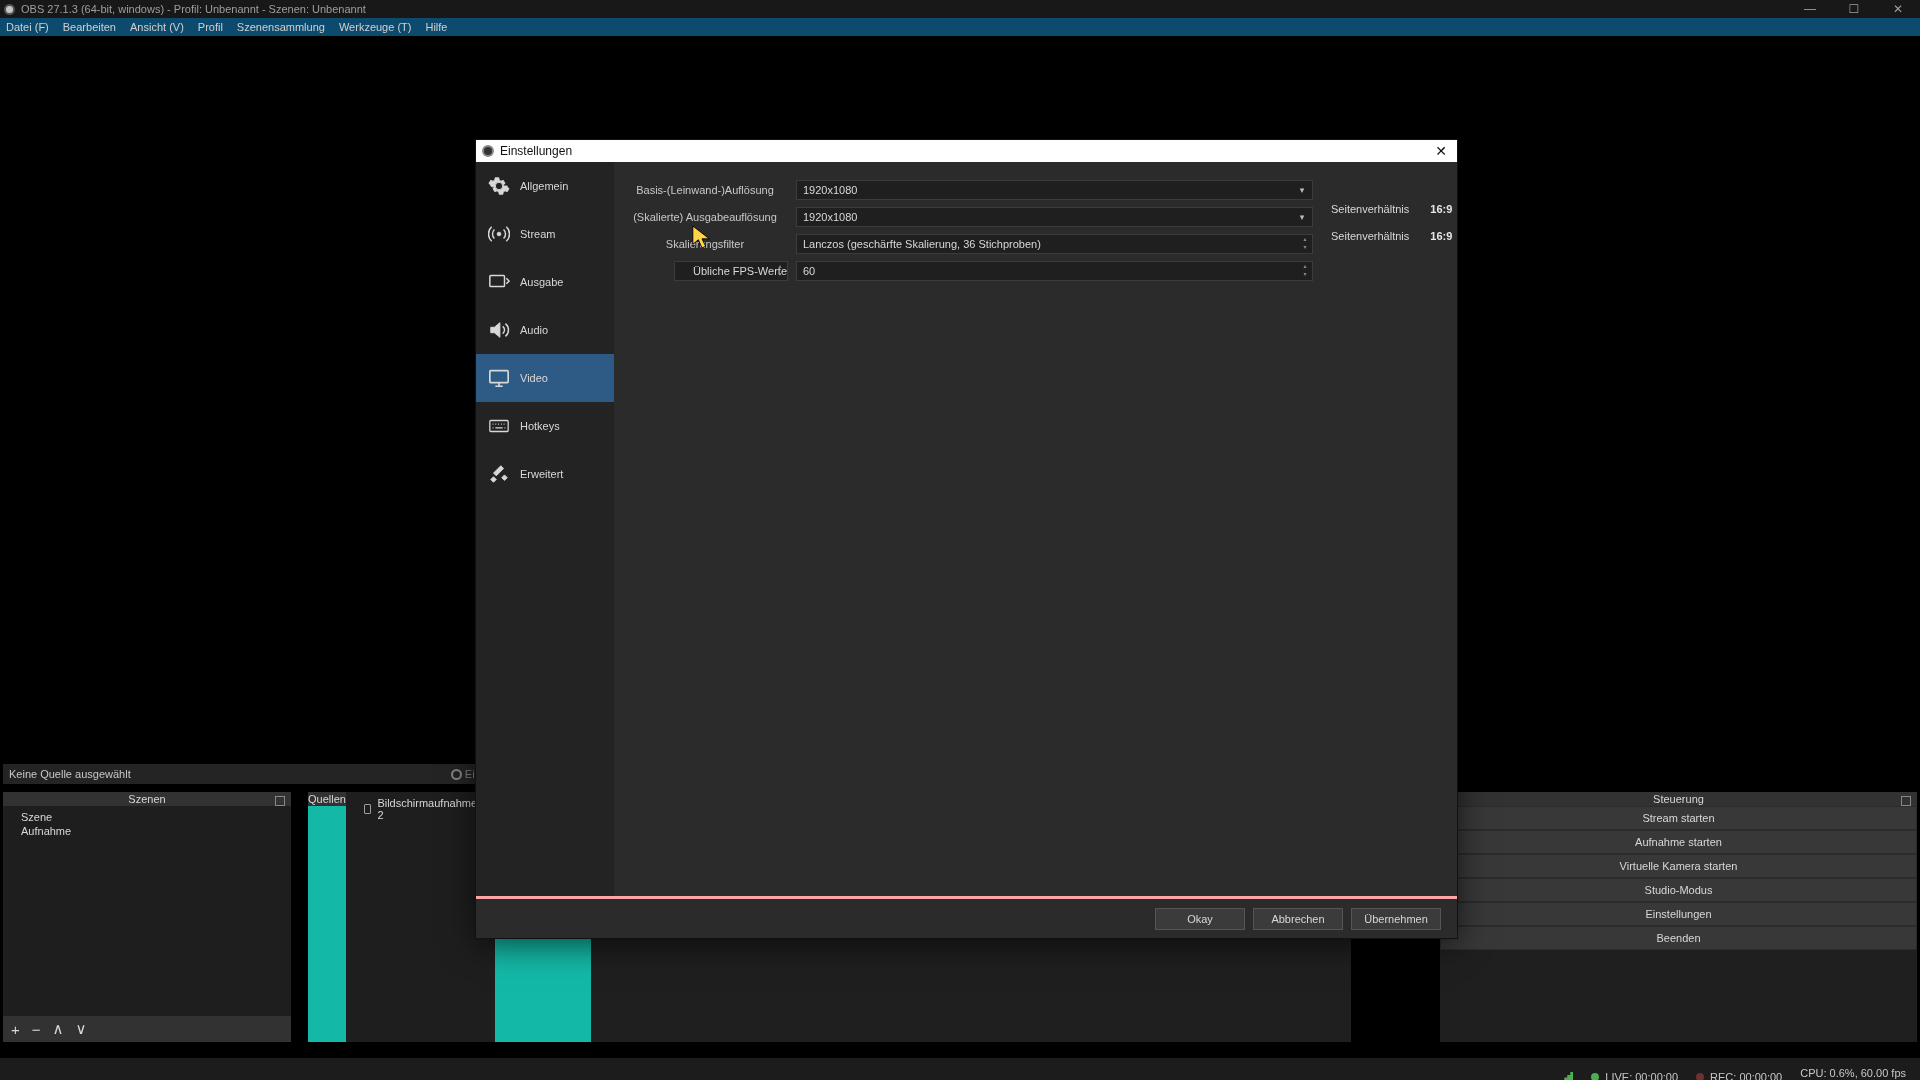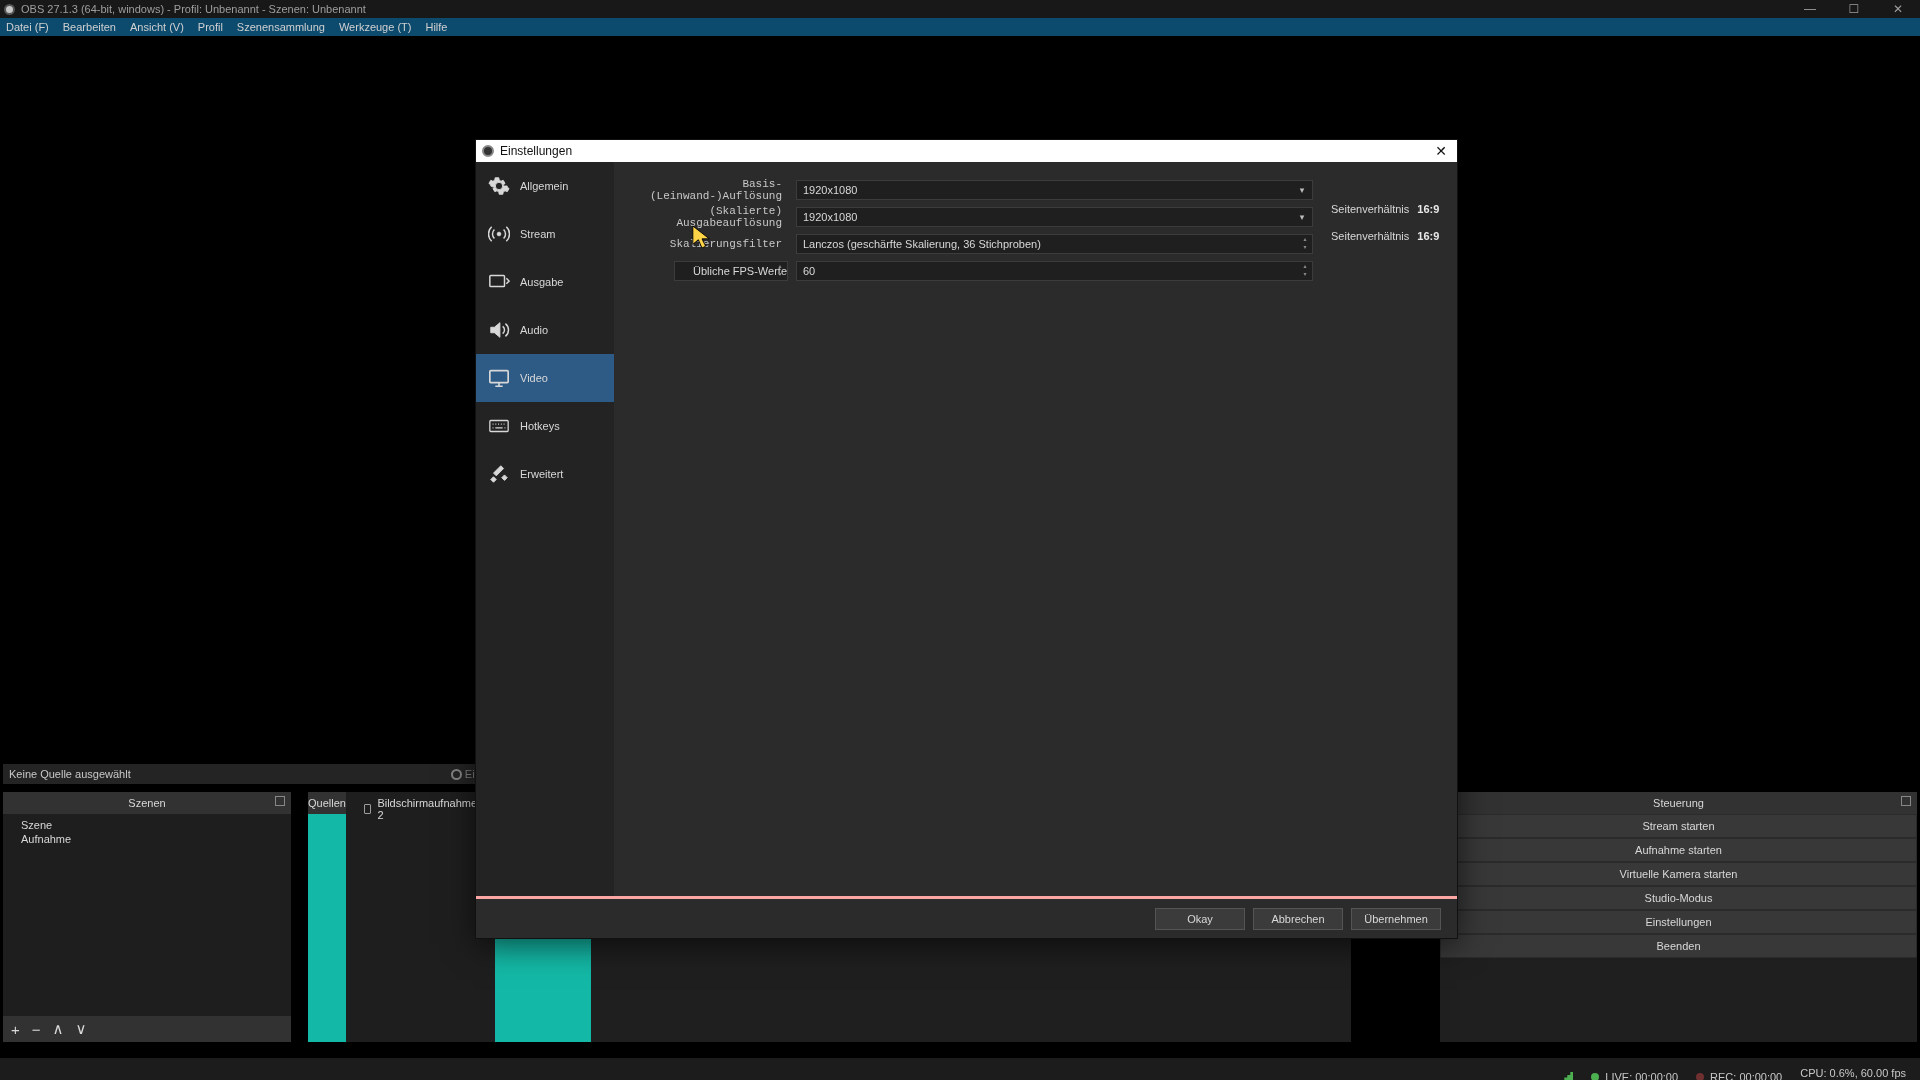--- a/index.html
+++ b/index.html
@@ -23,21 +23,21 @@
   .source-toolbar { position:absolute; left:3px; top:764px; width:586px; height:20px; background:#242424; display:flex; align-items:center; padding:0 6px; }
   .source-toolbar .lbl { color:#c8c8c8; }
   .source-toolbar .right { margin-left:auto; display:flex; align-items:center; gap:10px; }
   .source-toolbar .right span { color:#848484; display:flex; align-items:center; gap:3px; }
   .gear-mini { width:11px; height:11px; border:2px solid #848484; border-radius:50%; position:relative; }
   .eye-mini { width:11px; height:7px; border:1px solid #848484; border-radius:50%; }
 
   
   .scenes-panel { position:absolute; left:3px; top:792px; width:288px; height:250px; background:#272727; display:flex; flex-direction:column; }
   .sources-panel { position:absolute; left:308px; top:792px; width:296px; height:250px; background:#14b8a6; display:flex; flex-direction:row; }
-  .panel-header { height:22px; background:#323232; display:flex; align-items:center; justify-content:center; position:relative; }
+  .panel-header { height:14px; background:#323232; display:flex; align-items:center; justify-content:center; position:relative; }
   .panel-header span { color:#d8d8d8; }
   .panel-header .pop { position:absolute; right:6px; top:4px; width:10px; height:10px; border:1px solid #888; }
   .panel-body { flex:1; background:#1e1e1e; padding:4px 18px; overflow:hidden; }
   .scene-item { color:#d8d8d8; padding:1px 0; white-space:nowrap; overflow:hidden; text-overflow:ellipsis; }
   .src-item { display:flex; align-items:center; gap:6px; padding:1px 0; color:#9c9c9c; }
   .src-item .mon { width:14px; height:10px; border:1px solid #9c9c9c; border-radius:1px; }
   .panel-footer { height:26px; background:#323232; display:flex; align-items:center; gap:12px; padding-left:8px; }
   .panel-footer span { color:#d8d8d8; font-size:15px; }
 
   
@@ -63,24 +63,24 @@
   .dlg-titlebar .t { color:#111; font-size:12px; }
   .dlg-titlebar .x { margin-left:auto; color:#111; font-size:14px; padding:0 4px; }
   .dlg-body { flex:1; display:flex; background:#2b2b2b; }
   .dlg-sidebar { width:138px; background:#232323; display:flex; flex-direction:column; }
   .cat { height:48px; display:flex; align-items:center; gap:10px; padding-left:12px; color:#d8d8d8; }
   .cat.active { background:#2e5b86; }
   .cat .ic { width:22px; height:22px; display:flex; align-items:center; justify-content:center; }
   .cat .ic svg { width:22px; height:22px; fill:#d8d8d8; stroke:#d8d8d8; }
   .dlg-content { flex:1; padding:14px 18px 14px 14px; }
   .row { display:flex; align-items:center; height:27px; gap:8px; }
-  .row .label { width:160px; text-align:right; color:#c8c8c8; padding-right:6px;font-family:Liberation Mono, monospace; }
+  .row .label { width:160px; text-align:center; color:#c8c8c8; padding-right:6px; }
   .row .combo { flex:1; height:20px; background:#1f1f1f; border:1px solid #3c3c3c; display:flex; align-items:center; padding:0 6px; position:relative; color:#d8d8d8; }
   .row .combo .dd { position:absolute; right:4px; top:3px; width:12px; height:12px; display:flex; align-items:center; justify-content:center; color:#bbb; font-size:9px; }
-  .row .aspect { width:118px; padding-left:10px; color:#c8c8c8; display:flex; align-items:baseline; gap:8px; }
+  .row .aspect { width:118px; padding-left:10px; color:#c8c8c8; display:flex; align-items:baseline; gap:21px; }
   .row .aspect b { color:#e8e8e8; font-weight:600;margin-top:38px; }
   .row.smallfps .label2 { width:114px; height:20px; text-align:right; background:#1f1f1f; border:1px solid #3c3c3c; display:flex; align-items:center; justify-content:flex-end; padding-right:0; color:#c8c8c8; margin-left:46px; position:relative; }
   .row.smallfps .label2 .sp { position:absolute; right:2px; top:1px; bottom:1px; width:10px; display:flex; flex-direction:column; }
   .row.smallfps .label2 .sp span { flex:1; font-size:6px; color:#888; text-align:center; line-height:7px; }
   .row .spin { position:absolute; right:2px; top:1px; bottom:1px; width:10px; display:flex; flex-direction:column; }
   .row .spin span { flex:1; font-size:6px; color:#888; text-align:center; line-height:7px; }
 
   .dlg-footer { height:42px; background:#2b2b2b; display:flex; align-items:center; justify-content:flex-end; gap:8px; padding-right:16px; border-top:3px solid #fca5a5; }
   .dlg-footer button { width:90px; height:22px; background:#3b3b3b; border:1px solid #555; color:#d8d8d8; font-size:11px; }
 

